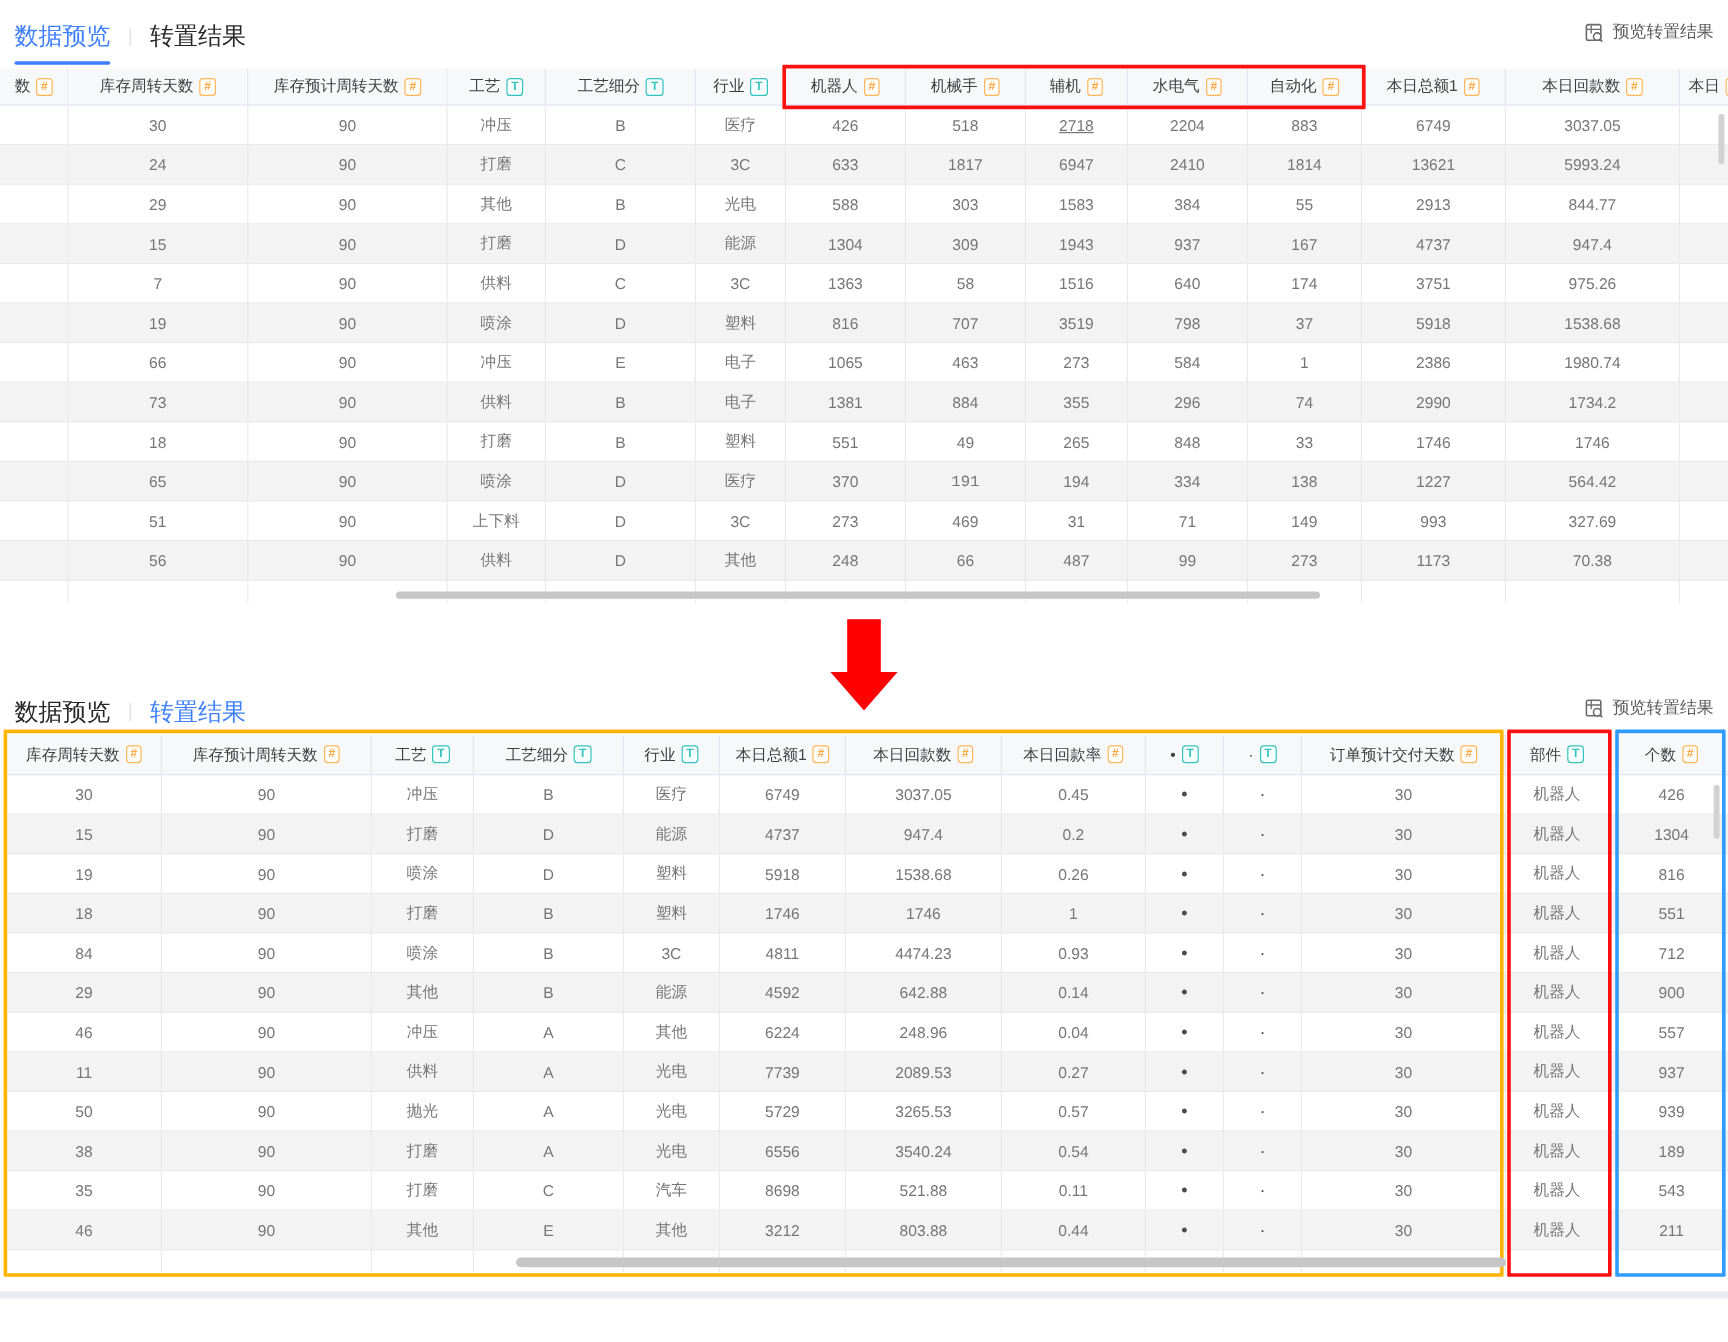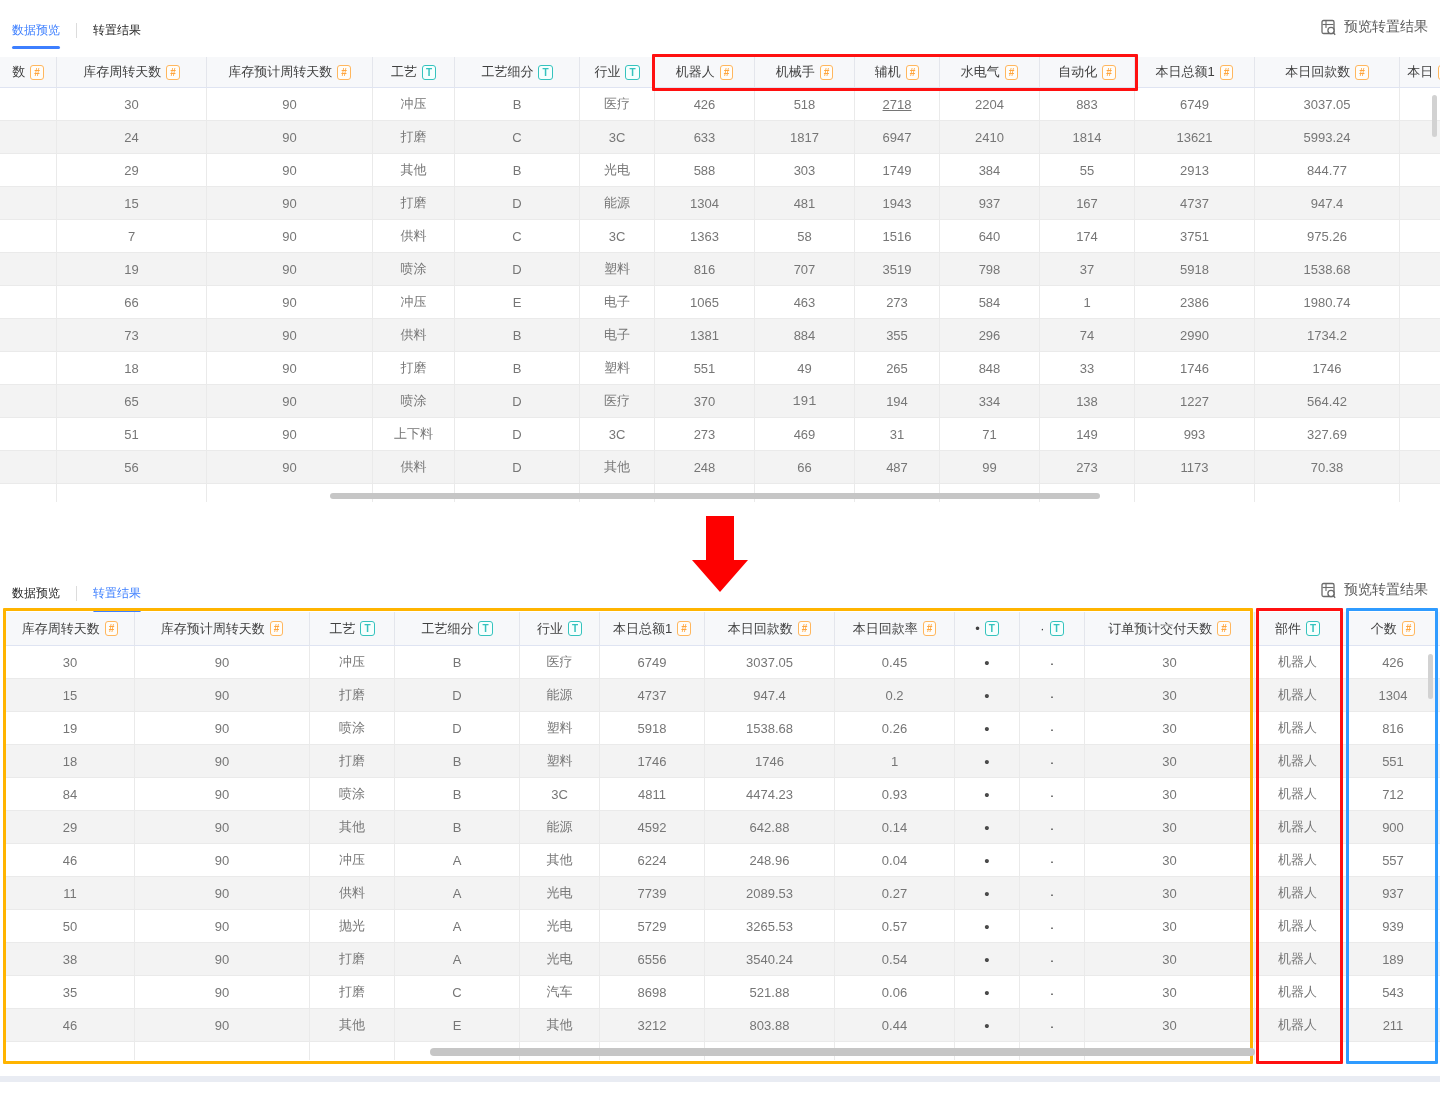--- a/index.html
+++ b/index.html
@@ -2,21 +2,21 @@
 <html><head>
 <meta charset="utf-8">
 <style>
   * { margin:0; padding:0; box-sizing:border-box; }
   html,body { width:1440px; height:1118px; background:#ffffff; overflow:hidden;
               font-family:"Liberation Sans","DejaVu Sans",sans-serif; }
   .abs { position:absolute; }
 
   
   .tabs { display:flex; align-items:center; height:30px; }
-  .tab { font-size:12px; color:#262626; cursor:pointer; position:relative; padding:0 2px; }
+  .tab { font-size:20px; color:#262626; cursor:pointer; position:relative; padding:0 2px; }
   .tab.active { color:#3d7fff; }
   .tab.active::after { content:""; position:absolute; left:2px; right:2px; bottom:-10px;
                        height:3px; border-radius:2px; background:#3d7fff; }
   .tab-divider { width:1px; height:15px; background:#dcdcdc; margin:0 14px; }
 
   .action { display:flex; align-items:center; gap:7px; font-size:14px; color:#5a5a5a; cursor:pointer; }
 
   
   .twrap { position:absolute; overflow:hidden; background:#fff; }
   .trow { display:flex; width:max-content; background:#fff; }
@@ -165,36 +165,36 @@
     </div>
     <div class="trow">
       <div class="tcell" style="width: 57px; height: 33px;"></div>
       <div class="tcell" style="width: 150px; height: 33px;">29</div>
       <div class="tcell" style="width: 166px; height: 33px;">90</div>
       <div class="tcell" style="width: 82px; height: 33px;">其他</div>
       <div class="tcell" style="width: 125px; height: 33px;">B</div>
       <div class="tcell" style="width: 75px; height: 33px;">光电</div>
       <div class="tcell" style="width: 100px; height: 33px;">588</div>
       <div class="tcell" style="width: 100px; height: 33px;">303</div>
-      <div class="tcell" style="width: 85px; height: 33px;">1749</div>
+      <div class="tcell" style="width: 85px; height: 33px;">1583</div>
       <div class="tcell" style="width: 100px; height: 33px;">384</div>
       <div class="tcell" style="width: 95px; height: 33px;">55</div>
       <div class="tcell" style="width: 120px; height: 33px;">2913</div>
       <div class="tcell" style="width: 145px; height: 33px;">844.77</div>
       <div class="tcell" style="width: 60px; height: 33px;"></div>
     </div>
     <div class="trow even">
       <div class="tcell" style="width: 57px; height: 33px;"></div>
       <div class="tcell" style="width: 150px; height: 33px;">15</div>
       <div class="tcell" style="width: 166px; height: 33px;">90</div>
       <div class="tcell" style="width: 82px; height: 33px;">打磨</div>
       <div class="tcell" style="width: 125px; height: 33px;">D</div>
       <div class="tcell" style="width: 75px; height: 33px;">能源</div>
       <div class="tcell" style="width: 100px; height: 33px;">1304</div>
-      <div class="tcell" style="width: 100px; height: 33px;">481</div>
+      <div class="tcell" style="width: 100px; height: 33px;">309</div>
       <div class="tcell" style="width: 85px; height: 33px;">1943</div>
       <div class="tcell" style="width: 100px; height: 33px;">937</div>
       <div class="tcell" style="width: 95px; height: 33px;">167</div>
       <div class="tcell" style="width: 120px; height: 33px;">4737</div>
       <div class="tcell" style="width: 145px; height: 33px;">947.4</div>
       <div class="tcell" style="width: 60px; height: 33px;"></div>
     </div>
     <div class="trow">
       <div class="tcell" style="width: 57px; height: 33px;"></div>
       <div class="tcell" style="width: 150px; height: 33px;">7</div>
@@ -578,21 +578,21 @@
       <div class="tcell" style="width: 105px; height: 33px;">189</div>
     </div>
     <div class="trow">
       <div class="tcell" style="width: 129px; height: 33px;">35</div>
       <div class="tcell" style="width: 175px; height: 33px;">90</div>
       <div class="tcell" style="width: 85px; height: 33px;">打磨</div>
       <div class="tcell" style="width: 125px; height: 33px;">C</div>
       <div class="tcell" style="width: 80px; height: 33px;">汽车</div>
       <div class="tcell" style="width: 105px; height: 33px;">8698</div>
       <div class="tcell" style="width: 130px; height: 33px;">521.88</div>
-      <div class="tcell" style="width: 120px; height: 33px;">0.06</div>
+      <div class="tcell" style="width: 120px; height: 33px;">0.11</div>
       <div class="tcell dotcell-big" style="width: 65px; height: 33px;">•</div>
       <div class="tcell dotcell-small" style="width: 65px; height: 33px;">·</div>
       <div class="tcell" style="width: 170px; height: 33px;">30</div>
       <div class="tcell" style="width: 86px; height: 33px;">机器人</div>
       <div class="tcell" style="width: 105px; height: 33px;">543</div>
     </div>
     <div class="trow even">
       <div class="tcell" style="width: 129px; height: 33px;">46</div>
       <div class="tcell" style="width: 175px; height: 33px;">90</div>
       <div class="tcell" style="width: 85px; height: 33px;">其他</div>

